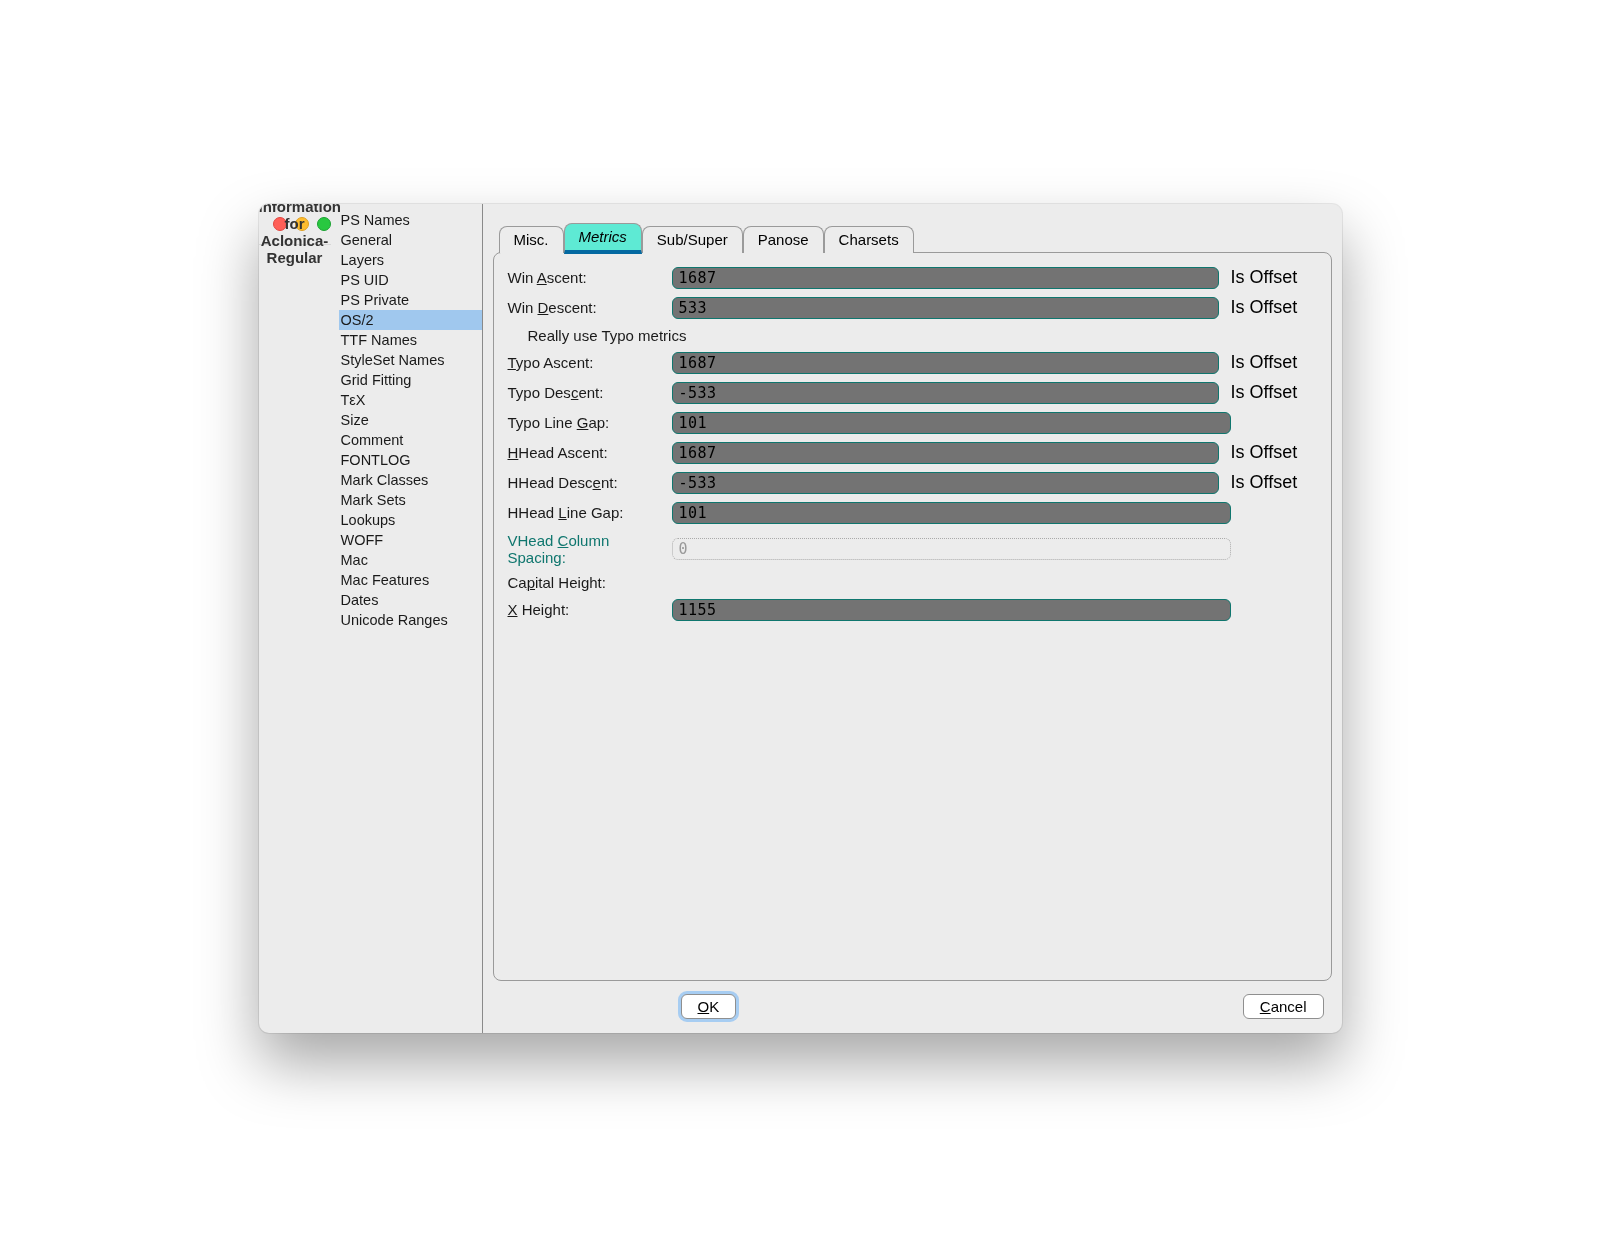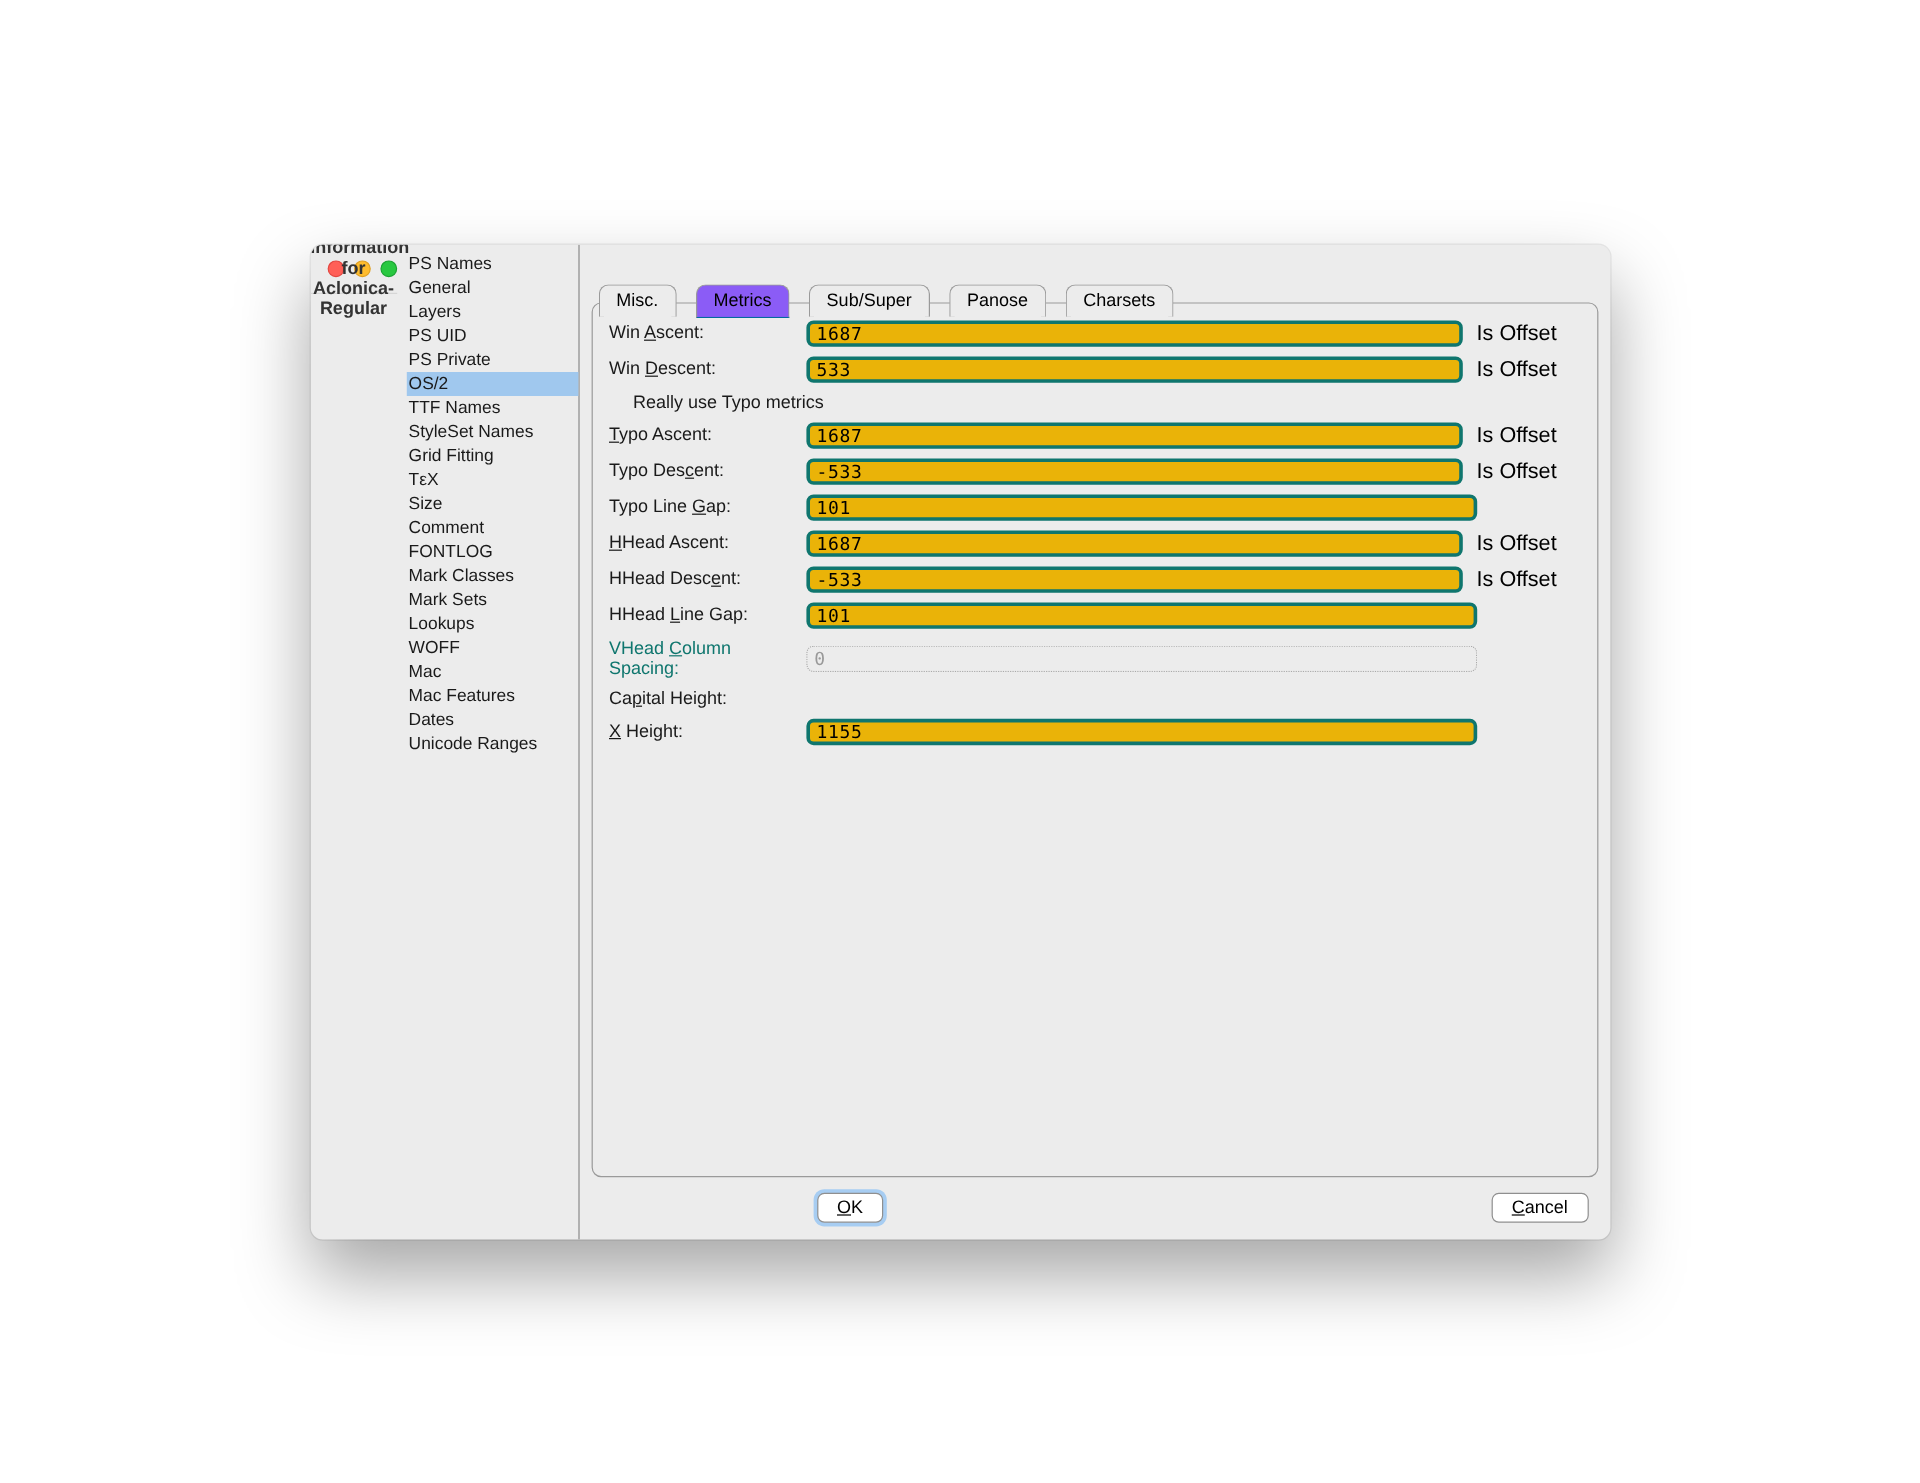--- a/index.html
+++ b/index.html
@@ -26,38 +26,38 @@
     width:143px;padding:6px 0 0 8px;font-size:14.5px;line-height:20px;color:#1a1a1a;
     border-right:1px solid #8a8a8a;
   }
   .side-item{padding:0 4px 0 2px;white-space:nowrap;cursor:default;}
   .side-item.selected{background:#a0c8ee;}
   .main{flex:1;display:flex;flex-direction:column;min-width:0;}
   .tabbar{display:flex;align-items:flex-end;padding:12px 0 0 16px;height:36px;}
   .tab{
     border:1px solid #9a9a9a;border-bottom:none;
     border-top-left-radius:8px;border-top-right-radius:8px;
-    padding:4px 14px 5px;margin-right:16px;font-size:15px;position:relative;top:12px;
+    padding:4px 14px 5px;margin-right:0;font-size:15px;position:relative;top:1px;
     background:#ececec;cursor:default;
   }
   .tab.active{background:#ececec;z-index:2;}
   .tab:not(.active){background:#ececec;}
   .tabcontent{
     border:1px solid #9a9a9a;border-radius:8px;
     margin:0 10px 0 10px;flex:1;min-height:0;
     padding:14px 14px 10px 14px;
   }
-  .tabbar .tab.active{border-bottom:1px solid #0369a1;margin-bottom:-1px;background:#8b5cf6;}
+  .tabbar .tab.active{border-bottom:4px solid #0369a1;margin-bottom:-1px;background:#5eead4;font-style:italic;}
   .row{display:flex;align-items:center;margin-bottom:8px;}
   .lbl{width:164px;font-size:15px;color:#1a1a1a;}
   .lbl.disabled{color:#0f766e;}
   .lbl.indent{padding-left:20px;}
   .fld{
-    flex:1;height:22px;border:3px solid #0f766e;border-radius:6px;
-    background:#eab308;font-family:ui-monospace,Menlo,monospace;font-size:15px;
+    flex:1;height:22px;border:1px solid #0f766e;border-radius:6px;
+    background:#737373;font-family:ui-monospace,Menlo,monospace;font-size:15px;
     padding:0 6px;box-sizing:border-box;outline:none;
   }
   .fld.mono{letter-spacing:.5px;}
   .fld[disabled]{background:#ececec;border:1px dotted #aaa;color:#999;}
   .fld.textarea{height:190px;padding:4px 6px;resize:none;font-family:ui-monospace,Menlo,monospace;}
   .suffix{width:86px;padding-left:12px;font-size:18px;}
   .row .spacer-suffix{width:86px;}
   .footer{
     height:52px;display:flex;align-items:center;padding:0 18px;
   }

